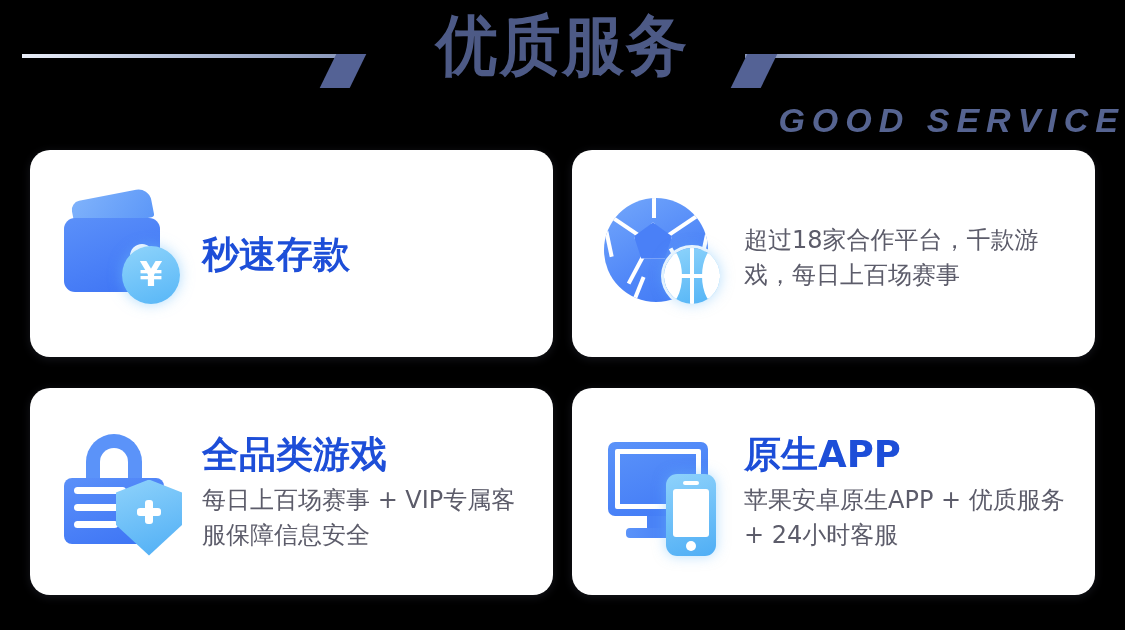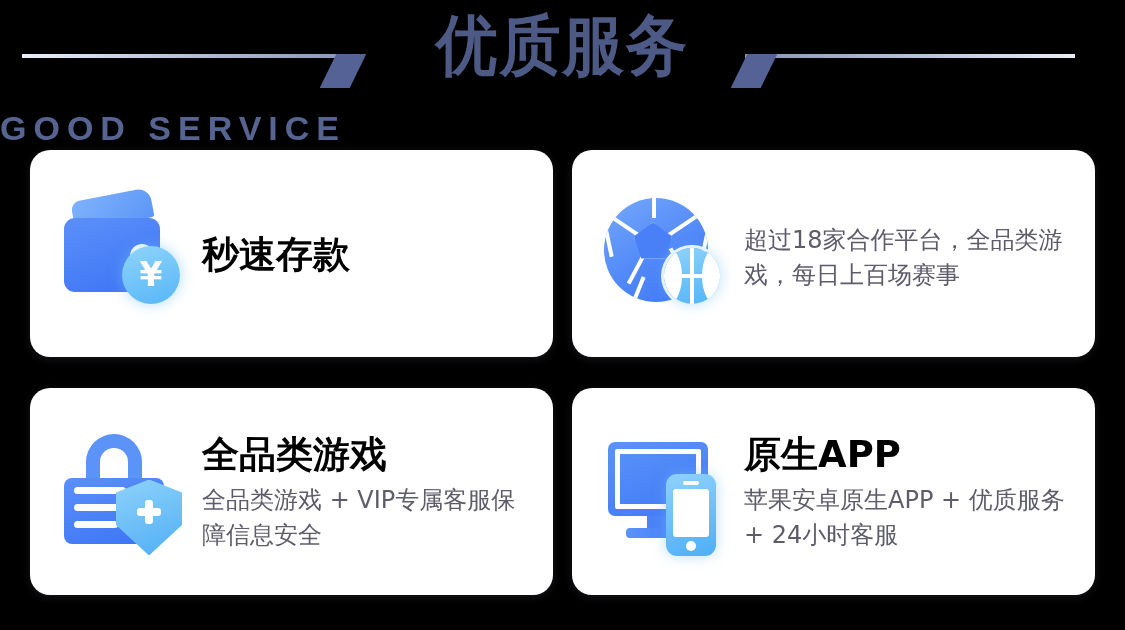--- a/index.html
+++ b/index.html
@@ -33,24 +33,24 @@
 
   #title-cn {
     position:absolute; left:0; top:8px; width:1125px;
     text-align:center;
     font-size:66px; line-height:76px; font-weight:bold;
     color:#4d5a86; letter-spacing:2px;
     font-family:"DejaVu Sans","Liberation Sans",sans-serif;
     transform:scaleX(0.93); transform-origin:center;
   }
   #title-en {
-    position:absolute; left:0; top:108px; width:1125px;
-    text-align:left;
+    position:absolute; left:0; top:100px; width:1125px;
+    text-align:right;
     font-size:34px; line-height:40px; font-weight:bold;
-    color:#566491; letter-spacing:7px;
+    color:#566491; letter-spacing:7px;font-style:italic;
   }
 
   
   #grid {
     position:absolute; left:30px; top:150px;
     width:1065px; height:445px;
     display:grid;
     grid-template-columns:523px 523px;
     grid-template-rows:207px 207px;
     column-gap:19px; row-gap:31px;
@@ -61,21 +61,21 @@
     padding:0 26px 0 30px;
     box-shadow:0 2px 10px rgba(120,130,160,.18);
   }
   .icon-wrap {
     width:128px; min-width:128px; height:128px;
     position:relative; margin-right:14px;
   }
   .card-text { padding-top:2px; }
   .card-title {
     font-size:37px; line-height:44px; font-weight:bold;
-    color:#000000; letter-spacing:0px; white-space:nowrap;
+    color:#1d4ed8; letter-spacing:0px; white-space:nowrap;
     font-family:"DejaVu Sans","Liberation Sans",sans-serif;
   }
   .card-sub {
     font-size:24px; line-height:35px; color:#5c5c6a;
     margin-top:6px; max-width:330px;
     font-family:"DejaVu Sans","Liberation Sans",sans-serif;
   }
   .card.c2 .card-sub, .card.c4 .card-sub { max-width:335px; }
 
   
@@ -261,38 +261,38 @@
       </div>
       <div class="s-p"></div>
       <div class="b-ball">
         <i class="b-v"></i>
         <i class="b-h"></i>
         <i class="b-c1"></i>
         <i class="b-c2"></i>
       </div>
     </div>
     <div class="card-text">
-      <div class="card-sub">超过18家合作平台，全品类游戏，每日上百场赛事</div>
+      <div class="card-sub">超过18家合作平台，千款游戏，每日上百场赛事</div>
     </div>
   </div>
 
   <div class="card c3">
     <div class="icon-wrap">
       <div class="l-shackle"></div>
       <div class="l-body">
         <i class="l-l1"></i>
         <i class="l-l2"></i>
         <i class="l-l3"></i>
       </div>
       <div class="l-shield"></div>
       <div class="l-cross"></div>
     </div>
     <div class="card-text">
       <div class="card-title">全品类游戏</div>
-      <div class="card-sub">全品类游戏 + VIP专属客服保障信息安全</div>
+      <div class="card-sub">每日上百场赛事 + VIP专属客服保障信息安全</div>
     </div>
   </div>
 
   <div class="card c4">
     <div class="icon-wrap">
       <div class="m-frame"></div>
       <div class="m-neck"></div>
       <div class="m-base"></div>
       <div class="p-body">
         <div class="p-speaker"></div>

